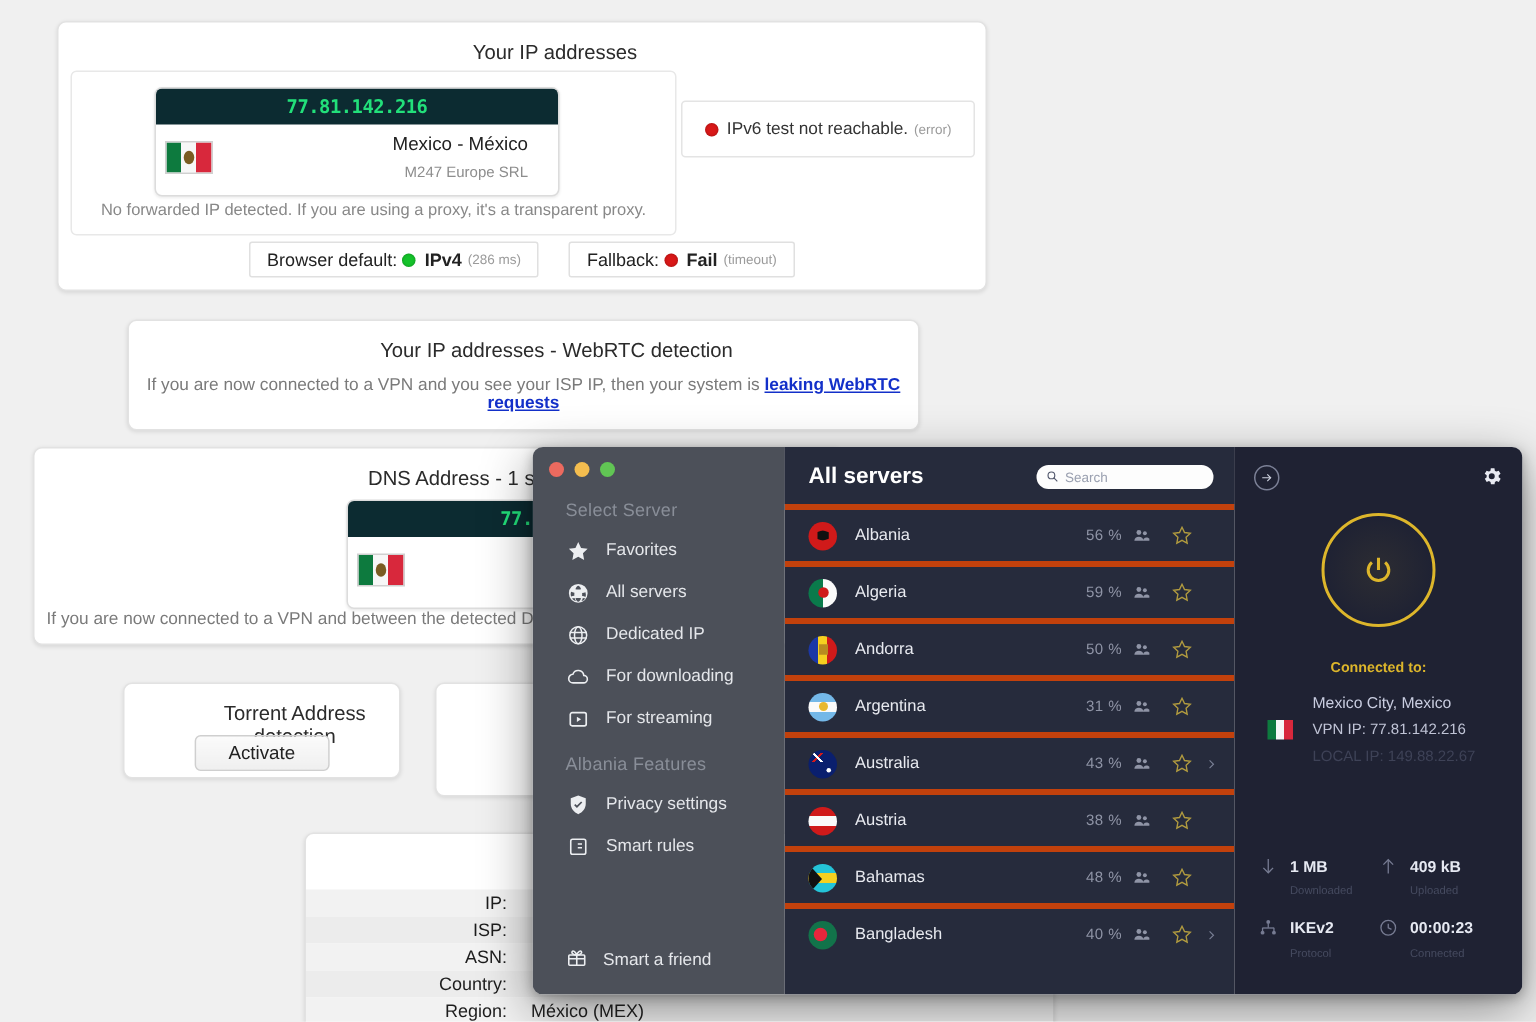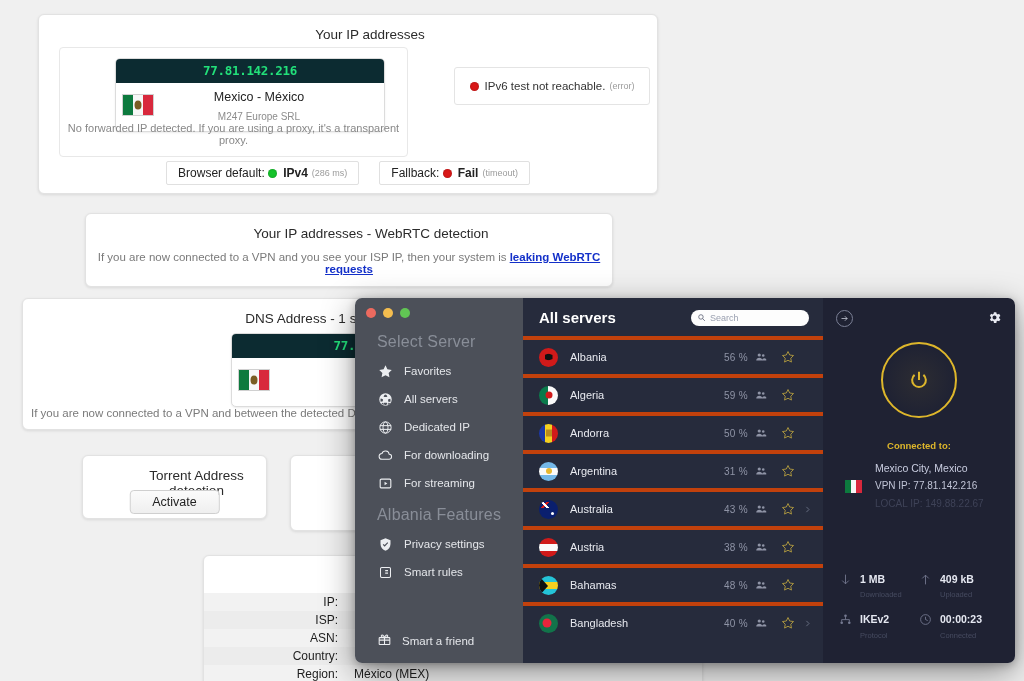--- a/index.html
+++ b/index.html
@@ -33,21 +33,21 @@
 
   
   #ip-card { left: 38px; top: 14px; width: 620px; height: 180px; }
 
   .inner-box {
     position: absolute;
     border: 1px solid #e8e8e8;
     border-radius: 4px;
     background: #fff;
   }
-  #ip-inner { left: 8px; top: 32px; width: 349px; height: 110px; margin-left: 12px; }
+  #ip-inner { left: 8px; top: 32px; width: 404px; height: 110px; }
 
   .ipbox {
     position: absolute;
     left: 55px; top: 10px; width: 270px;
     border: 1px solid #dcdcdc;
     border-radius: 5px;
     background: #fff;
     box-shadow: 0 1px 2px rgba(0,0,0,0.08);
     overflow: hidden;
   }
@@ -70,21 +70,21 @@
       #d8283c 66.6%, #d8283c 100%);
     border: 1px solid #d0d0d0;
     position: relative;
   }
   .flag-mx::after {
     content:""; position:absolute; left:50%; top:50%;
     transform: translate(-50%,-50%);
     width: 7px; height: 9px; border-radius: 50%;
     background: #7a5c22;
   }
-  .ipbox-txt { flex: 1; text-align: center; padding-right: 14px; }
+  .ipbox-txt { flex: 1; text-align: right; padding-right: 14px; }
   .ipbox-country { font-size: 12.5px; color: #222; line-height: 1.25; }
   .ipbox-isp { font-size: 10px; color: #8d8d8d; line-height: 1.25; }
 
   .forwarded-note {
     position: absolute; left: 0; right: 0; bottom: 10px;
     text-align: center; font-size: 11px; color: #888;
   }
 
   #ipv6-box {
     position: absolute; left: 415px; top: 52px; width: 196px; height: 38px;
@@ -153,21 +153,21 @@
 
   
   .vpn-sidebar {
     width: 168px; background: #4c5059; color: #cfd2d8;
     display: flex; flex-direction: column; position: relative;
   }
   .traffic { display: flex; gap: 7px; padding: 10px 0 6px 11px; }
   .tl { width: 10px; height: 10px; border-radius: 50%; }
   .tl.r { background: #ec6a5f; } .tl.y { background: #f4bd4f; } .tl.g { background: #61c554; }
 
-  .side-head { font-size: 16px; color: #898e98; padding: 9px 8px 6px 22px; letter-spacing: .2px; }
+  .side-head { font-size: 12px; color: #898e98; padding: 9px 8px 6px 22px; letter-spacing: .2px; }
   .side-item {
     display: flex; align-items: center; gap: 11px;
     padding: 6px 0 6px 22px; font-size: 11.5px; color: #e4e6ea;
   }
   .side-item .ic { width: 16px; height: 16px; flex: 0 0 16px;
                    display:flex; align-items:center; justify-content:center; }
   .side-item .ic svg { width: 15px; height: 15px; fill: #eceef1; }
   .side-spacer { flex: 1; }
   .side-bottom { padding: 0 0 14px 22px; display:flex; align-items:center; gap: 10px;
                  font-size: 11.5px; color: #e4e6ea; }

